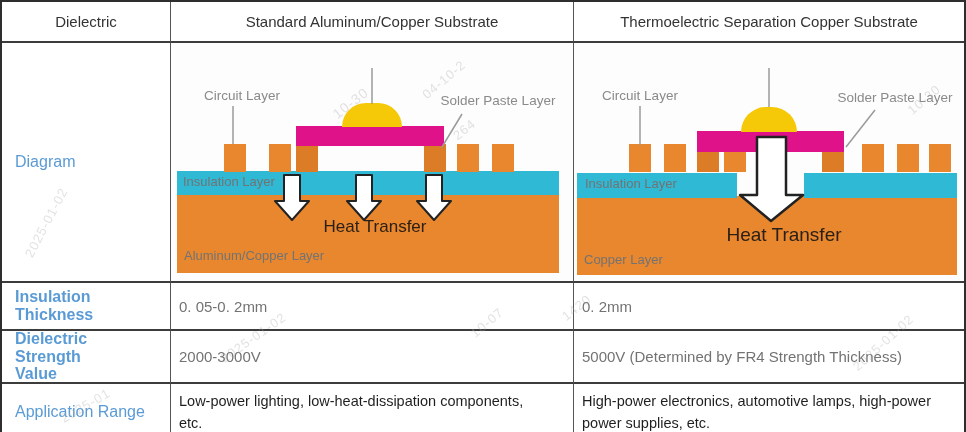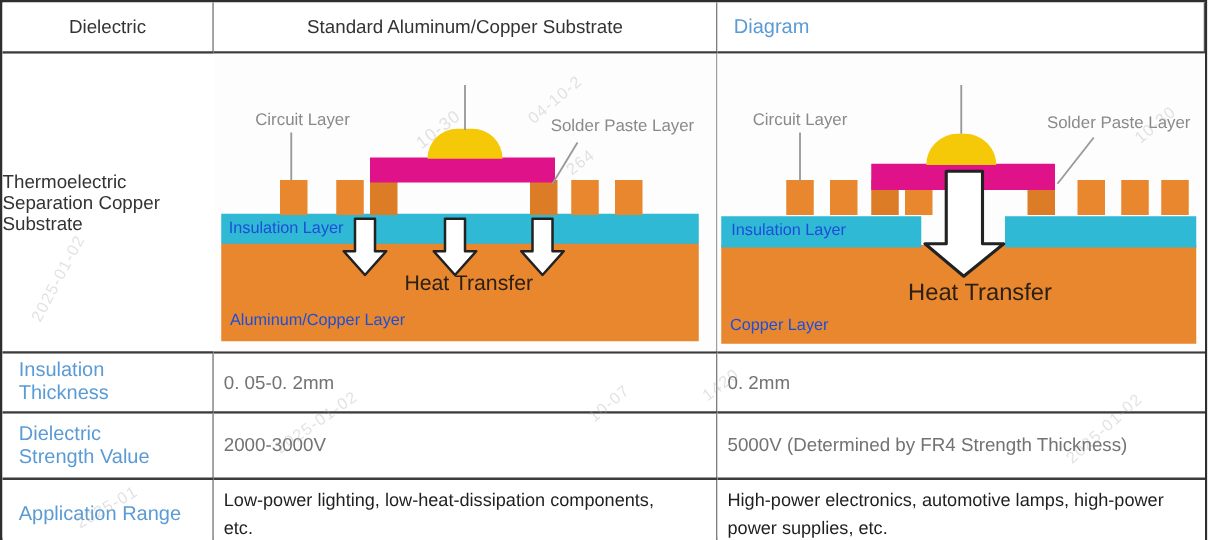--- a/index.html
+++ b/index.html
@@ -10,60 +10,60 @@
        grid-template-columns:169px 403px auto;
        grid-template-rows:41px 240px 48px 53px auto;}
   .c{box-sizing:border-box;border-right:1px solid #555;border-bottom:2px solid #3c3c3c;
      position:relative;background:#fff;}
   .c.lastcol{border-right:none;}
   .c.lastrow{border-bottom:none;}
   .hc{display:flex;align-items:center;justify-content:center;
       font-size:15px;color:#333;}
   .lbl-cell{display:flex;align-items:center;padding-left:13px;
       color:#5b9bd5;font-size:16px;line-height:1.12;}
-  .lbl-cell .narrow{max-width:108px;}
+  .lbl-cell .narrow{max-width:108px;font-weight:bold;}
   .val-cell{padding:6px 36px 4px 8px;font-size:14.5px;color:#1f1f1f;line-height:1.55;
       display:block;}
   .val-mid{display:flex;align-items:center;padding:0 10px 0 8px;font-size:15px;color:#737373;}
   
   .diagram{position:relative;width:100%;height:100%;background:#fdfdfd;overflow:hidden;}
   .shape{position:absolute;}
   .base{background:#e8872e;}
   .cyanband{background:#2fb9d4;}
   .pad{background:#e8872e;width:22px;height:28px;top:101px;}
   .leg{background:#dd7c26;width:22px;height:28px;top:101px;}
   .bar{background:#e01289;}
   .dome{background:#f5c808;border-radius:60px 60px 0 0;}
   .dlabel{position:absolute;color:#8a8a8a;font-size:13.5px;text-align:center;white-space:nowrap;}
-  .wlabel{position:absolute;color:#1d4ed8;font-size:13px;white-space:nowrap;}
+  .wlabel{position:absolute;color:#737373;font-size:13px;white-space:nowrap;}
   .heat{position:absolute;color:#2c2016;text-align:center;white-space:nowrap;}
   .ptr-svg{position:absolute;left:0;top:0;pointer-events:none;}
   
   .wm{position:absolute;color:#a9a9a9;opacity:0.33;white-space:nowrap;
       letter-spacing:1px;pointer-events:none;}
 </style>
 </head>
 <body>
 
 <div id="stage">
 
   <div id="tbl">
 
     <div class="c hc">
       <span>Dielectric</span>
     </div>
     <div class="c hc">
       <span>Standard Aluminum/Copper Substrate</span>
     </div>
+    <div class="c hc lastcol">
+      <span>Thermoelectric Separation Copper Substrate</span>
+    </div>
+
     <div class="c lbl-cell">
       <span>Diagram</span>
-    </div>
-
-    <div class="c hc lastcol">
-      <span>Thermoelectric Separation Copper Substrate</span>
     </div>
 
     <div class="c">
       <div class="diagram">
 
         <div class="shape base" style="left:6px;top:151px;width:382px;height:79px;"></div>
         <div class="shape cyanband" style="left:6px;top:128px;width:382px;height:24px;"></div>
 
         <div class="shape pad" style="left:53px;"></div>
         <div class="shape pad" style="left:98px;"></div>

